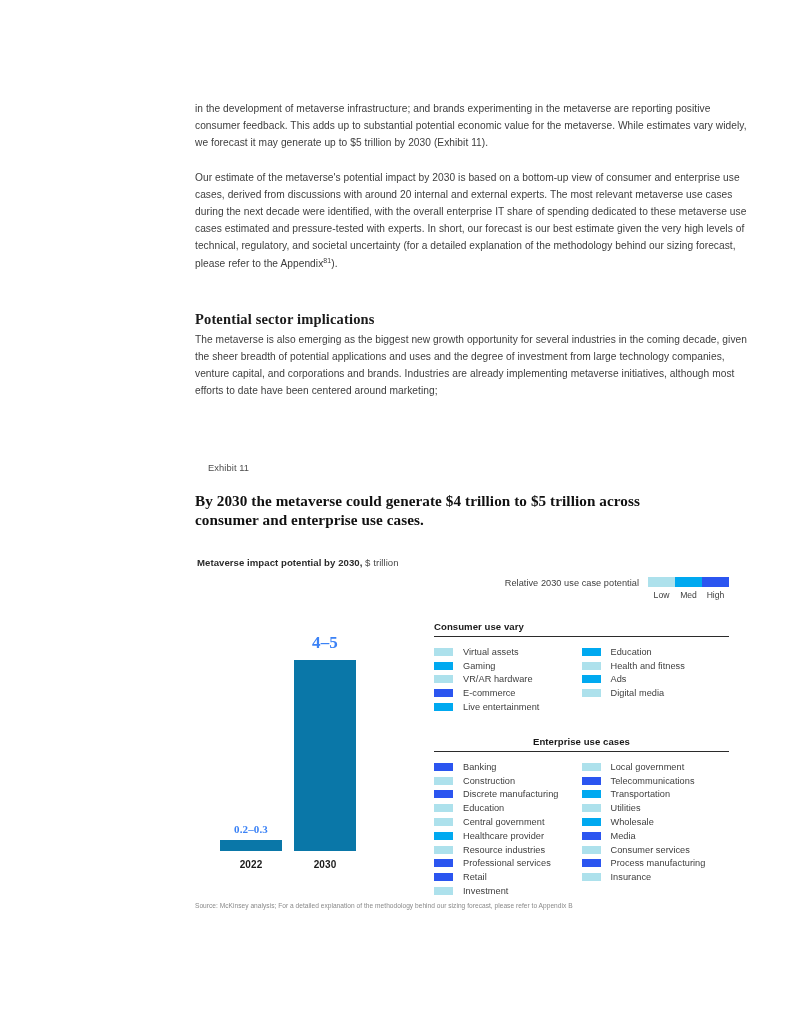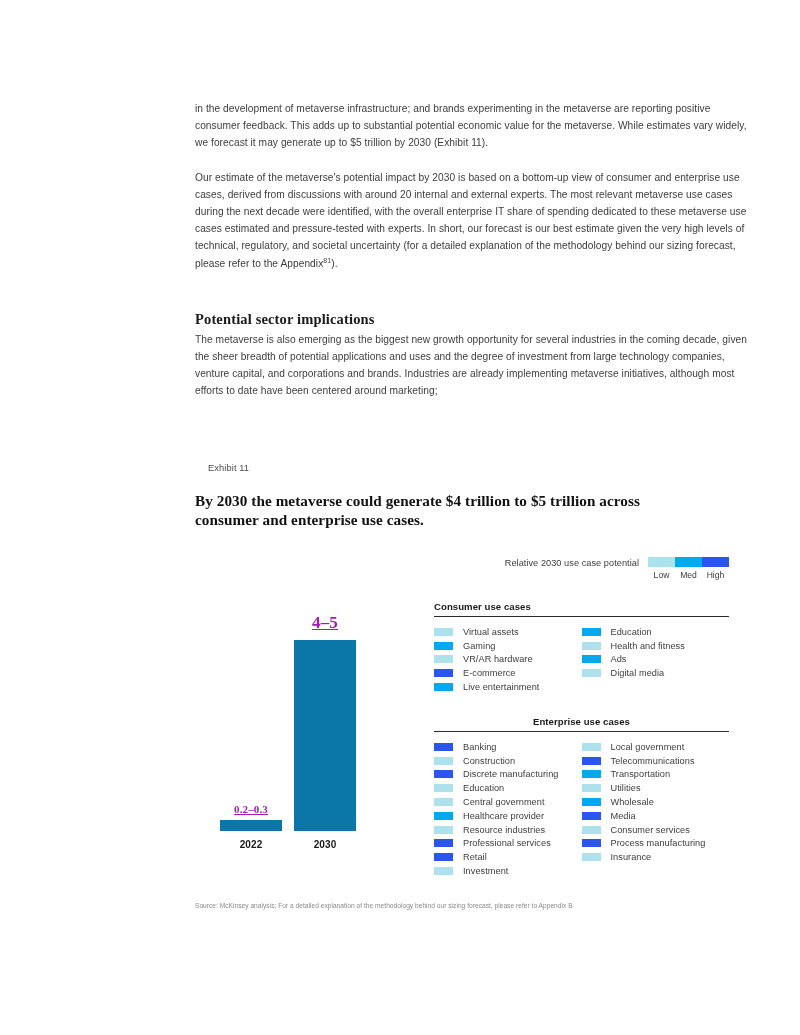--- a/index.html
+++ b/index.html
@@ -110,23 +110,22 @@
     width: 100%;
     background: #0a77a8;
   }
   .bar-value {
     position: absolute;
     left: 50%;
     transform: translateX(-50%);
     white-space: nowrap;
     font-family: "Liberation Serif", serif;
     font-weight: bold;
-    color: #a21caf;
+    color: #3b82f6;
     letter-spacing: 0.01em;
-    text-decoration: underline;
   }
   .bar-group.g0 .bar-value { font-size: 11px; bottom: 100%; margin-bottom: 5px; }
   .bar-group.g1 .bar-value { font-size: 17px; bottom: 100%; margin-bottom: 7px; }
   .bar-cat {
     position: absolute;
     top: 100%;
     left: 50%;
     transform: translateX(-50%);
     margin-top: 8px;
     font-size: 10px;
@@ -245,20 +244,21 @@
     <p class="body">in the development of metaverse infrastructure; and brands experimenting in the metaverse are reporting positive consumer feedback. This adds up to substantial potential economic value for the metaverse. While estimates vary widely, we forecast it may generate up to $5 trillion by 2030 (Exhibit 11).</p>
     <p class="body"><span>Our estimate of the metaverse's potential impact by 2030 is based on a bottom-up view of consumer and enterprise use cases, derived from discussions with around 20 internal and external experts. The most relevant metaverse use cases during the next decade were identified, with the overall enterprise IT share of spending dedicated to these metaverse use cases estimated and pressure-tested with experts. In short, our forecast is our best estimate given the very high levels of technical, regulatory, and societal uncertainty (for a detailed explanation of the methodology behind our sizing forecast, please refer to the Appendix</span><sup>81</sup><span>).</span></p>
     <div class="block-gap-1"></div>
     <h2 class="section-heading">Potential sector implications</h2>
     <p class="body">The metaverse is also emerging as the biggest new growth opportunity for several industries in the coming decade, given the sheer breadth of potential applications and uses and the degree of investment from large technology companies, venture capital, and corporations and brands. Industries are already implementing metaverse initiatives, although most efforts to date have been centered around marketing;</p>
   </div>
 
   <div class="exhibit">
     <div class="exhibit-label">Exhibit 11</div>
     <h3 class="exhibit-title">By 2030 the metaverse could generate $4 trillion to $5 trillion across consumer and enterprise use cases.</h3>
+    <div class="chart-subtitle"><span class="strong">Metaverse impact potential by 2030,</span> <span class="light">$ trillion</span></div>
 
     <div class="chart-area">
 
       <div class="bars">
         <div class="bar-group g0">
           <div class="bar-value">0.2–0.3</div>
           <div class="bar-rect" id="bar0" style="height: 10.6px; background: rgb(10, 119, 168);"></div>
           <div class="bar-cat">2022</div>
         </div>
         <div class="bar-group g1">
@@ -280,21 +280,21 @@
               </div>
             <div class="scale-ticks" id="scale-ticks">
                 <span>Low</span>
                 <span>Med</span>
                 <span>High</span>
               </div>
           </div>
         </div>
 
         <div class="key-section">
-          <div class="key-title">Consumer use cases</div>
+          <div class="key-title">Consumer use vary</div>
           <div class="key-rule"></div>
           <div class="key-cols">
             <div class="key-col" id="consumer-left">
                 <div class="key-item">
                   <span class="key-sw" style="background: rgb(173, 225, 236);"></span>
                   <span class="key-label">Virtual assets</span>
                 </div>
                 <div class="key-item">
                   <span class="key-sw" style="background: rgb(0, 169, 240);"></span>
                   <span class="key-label">Gaming</span>

